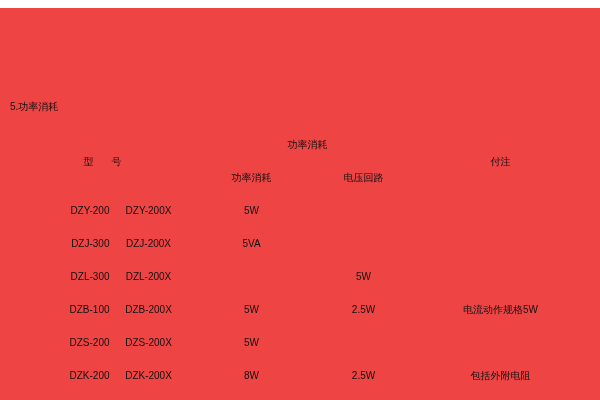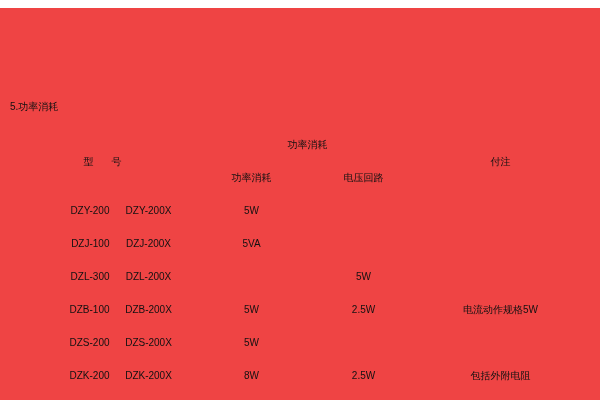--- a/index.html
+++ b/index.html
@@ -109,21 +109,21 @@
         </tr>
 
         <tr>
           <td class="model-cell"><span class="model-inner"><span class="model-a">DZY-200</span><span class="model-b">DZY-200X</span></span></td>
           <td>5W</td>
           <td></td>
           <td></td>
         </tr>
 
         <tr>
-          <td class="model-cell"><span class="model-inner"><span class="model-a">DZJ-100</span><span class="model-b">DZJ-200X</span></span></td>
+          <td class="model-cell"><span class="model-inner"><span class="model-a">DZJ-300</span><span class="model-b">DZJ-200X</span></span></td>
           <td>5VA</td>
           <td></td>
           <td></td>
         </tr>
 
         <tr>
           <td class="model-cell"><span class="model-inner"><span class="model-a">DZL-300</span><span class="model-b">DZL-200X</span></span></td>
           <td></td>
           <td>5W</td>
           <td></td>

